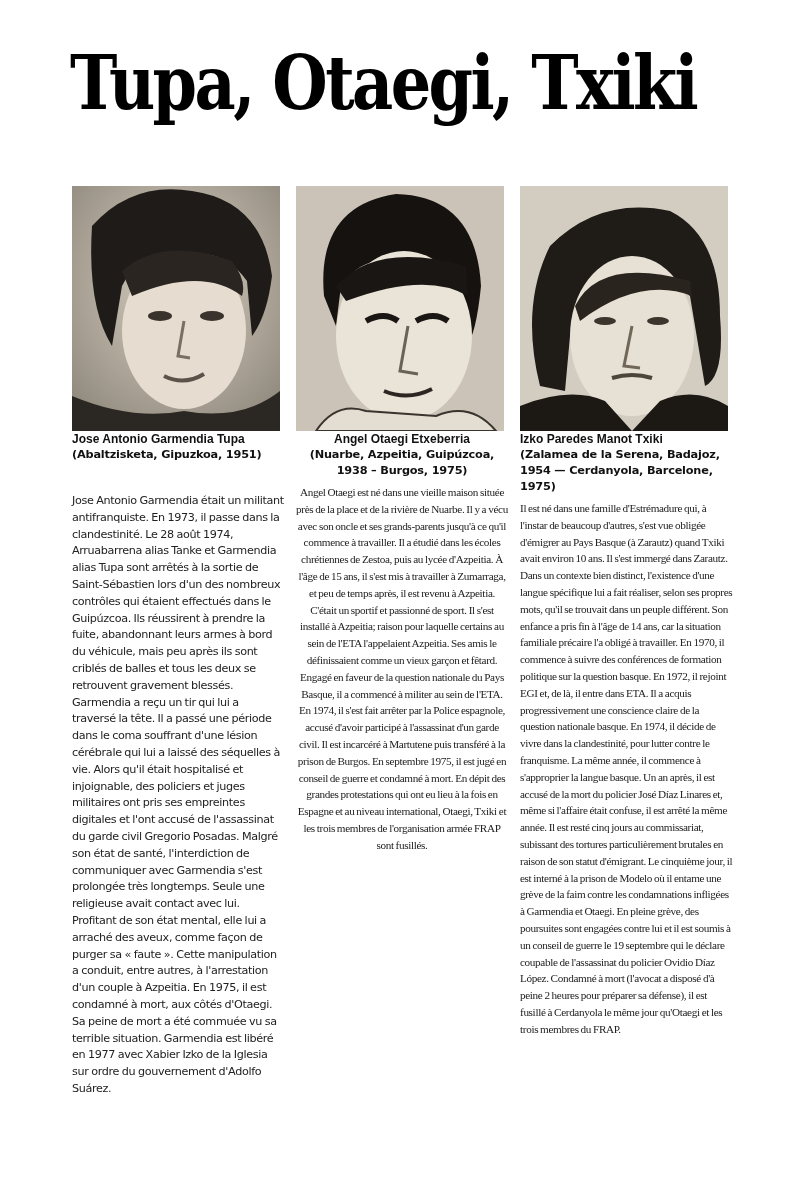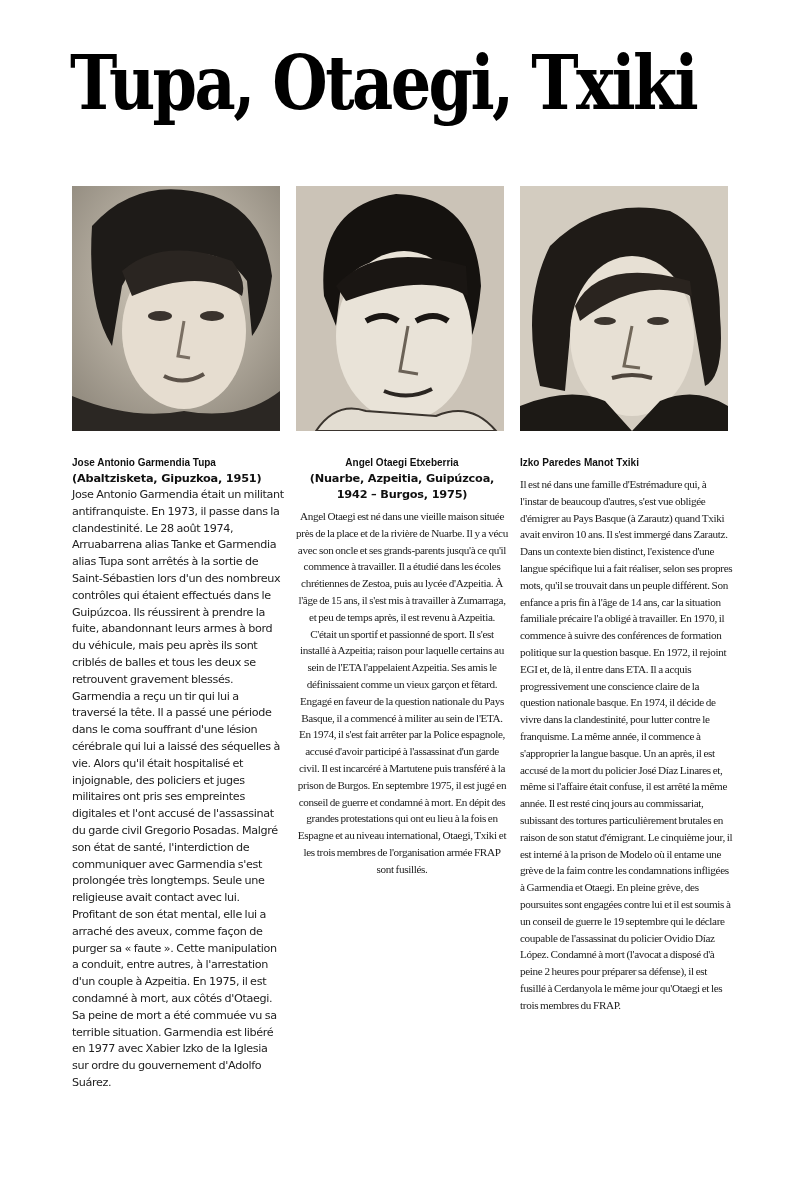--- a/index.html
+++ b/index.html
@@ -17,32 +17,32 @@
     .col { position: absolute; top: 186px; width: 212px; }
     .col.c1 { left: 72px; }
     .col.c2 { left: 296px; text-align: center; }
     .col.c3 { left: 520px; width: 214px; }
     .photo {
       width: 208px; height: 245px; position: relative; overflow: hidden;
       background: #cfc8bd;
     }
     .photo svg { display: block; width: 100%; height: 100%; }
     .name {
-      margin-top: 24px; font-weight: bold; font-size: 10px; line-height: 16px; color: #111;
+      font-weight: bold; font-size: 12px; line-height: 16px; color: #111;
     }
     .origin {
       font-size: 12px; line-height: 16px; color: #111; font-weight: bold;
       font-family: "DejaVu Sans", sans-serif; font-size: 11.3px; letter-spacing: -0.2px; font-weight: normal;
     }
     .origin b { font-weight: bold; }
     .bio {
       font-family: "DejaVu Sans", sans-serif; font-size: 11.2px; line-height: 16.8px;
       color: #222; letter-spacing: -0.35px; word-spacing: -0.5px; margin: 0;
     }
-    .c1 .bio { }
+    .c1 .bio { margin-top: 30px; }
     .c2 .bio, .c3 .bio { margin-top: 5px; font-family: Liberation Serif, serif; }
   </style>
 </head>
 <body>
 
 <h1 class="title">Tupa, Otaegi, Txiki</h1>
 
 <div class="col c1">
   <div class="photo" aria-label="Portrait photo of Jose Antonio Garmendia Tupa">
     <svg viewBox="0 0 208 245" preserveAspectRatio="none">
@@ -76,33 +76,34 @@
       <ellipse cx="108" cy="150" rx="68" ry="85" fill="#e9e3d8"></ellipse>
       <path d="M40 100 Q80 55 170 80 L172 110 Q130 85 50 115Z" fill="#1a1613"></path>
       <path d="M70 135 Q88 125 102 135" stroke="#1a1613" stroke-width="6" fill="none"></path>
       <path d="M120 135 Q138 125 152 135" stroke="#1a1613" stroke-width="6" fill="none"></path>
       <path d="M112 140 L104 185 L122 188" stroke="#6b6257" stroke-width="3" fill="none"></path>
       <path d="M88 205 Q112 215 136 203" stroke="#2b2622" stroke-width="4" fill="none"></path>
       <path d="M20 245 Q40 215 70 225 L140 230 Q175 215 200 245Z" fill="#e3ddd2" stroke="#3a342e" stroke-width="2"></path>
     </svg>
   </div>
   <div class="name">Angel Otaegi Etxeberria</div>
-  <div class="origin"><b>(Nuarbe, Azpeitia, Guipúzcoa, 1942 – Burgos, 1975)</b></div>
+  <div class="origin"><b>(Nuarbe, Azpeitia, Guipúzcoa, 1938 – Burgos, 1975)</b></div>
   <p class="bio">Angel Otaegi est né dans une vieille maison située près de la place et de la rivière de Nuarbe. Il y a vécu avec son oncle et ses grands-parents jusqu'à ce qu'il commence à travailler. Il a étudié dans les écoles chrétiennes de Zestoa, puis au lycée d'Azpeitia. À l'âge de 15 ans, il s'est mis à travailler à Zumarraga, et peu de temps après, il est revenu à Azpeitia. C'était un sportif et passionné de sport. Il s'est installé à Azpeitia; raison pour laquelle certains au sein de l'ETA l'appelaient Azpeitia. Ses amis le définissaient comme un vieux garçon et fêtard. Engagé en faveur de la question nationale du Pays Basque, il a commencé à militer au sein de l'ETA. En 1974, il s'est fait arrêter par la Police espagnole, accusé d'avoir participé à l'assassinat d'un garde civil. Il est incarcéré à Martutene puis transféré à la prison de Burgos. En septembre 1975, il est jugé en conseil de guerre et condamné à mort. En dépit des grandes protestations qui ont eu lieu à la fois en Espagne et au niveau international, Otaegi, Txiki et les trois membres de l'organisation armée FRAP sont fusillés.</p>
 </div>
 
 <div class="col c3">
   <div class="photo" aria-label="Portrait photo of Juan Paredes Manot Txiki">
     <svg viewBox="0 0 208 245" preserveAspectRatio="none">
       <rect width="208" height="245" fill="#d3ccc0"></rect>
       <path d="M20 200 Q0 120 30 60 Q80 10 150 25 Q200 50 200 130 Q205 190 185 200 L170 110 Q130 75 90 95 Q55 110 50 150 L45 205Z" fill="#1f1b17"></path>
       <ellipse cx="112" cy="150" rx="62" ry="80" fill="#e7e0d4"></ellipse>
       <path d="M55 120 Q80 70 170 95 L172 110 Q120 90 60 135Z" fill="#2a241f"></path>
       <ellipse cx="85" cy="135" rx="11" ry="4" fill="#3c352e"></ellipse>
       <ellipse cx="138" cy="135" rx="11" ry="4" fill="#3c352e"></ellipse>
       <path d="M112 140 L104 180 L120 182" stroke="#716759" stroke-width="3" fill="none"></path>
       <path d="M92 192 Q112 186 132 192" stroke="#4d443b" stroke-width="4" fill="none"></path>
       <path d="M0 220 Q50 200 85 215 L112 245 L140 215 Q175 200 208 220 L208 245 L0 245Z" fill="#1c1915"></path>
     </svg>
   </div>
   <div class="name">Izko Paredes Manot Txiki</div>
+  <div class="origin"><b>(Zalamea de la Serena, Badajoz, 1954 — Cerdanyola, Barcelone, 1975)</b></div>
   <p class="bio">Il est né dans une famille d'Estrémadure qui, à l'instar de beaucoup d'autres, s'est vue obligée d'émigrer au Pays Basque (à Zarautz) quand Txiki avait environ 10 ans. Il s'est immergé dans Zarautz. Dans un contexte bien distinct, l'existence d'une langue spécifique lui a fait réaliser, selon ses propres mots, qu'il se trouvait dans un peuple différent. Son enfance a pris fin à l'âge de 14 ans, car la situation familiale précaire l'a obligé à travailler. En 1970, il commence à suivre des conférences de formation politique sur la question basque. En 1972, il rejoint EGI et, de là, il entre dans ETA. Il a acquis progressivement une conscience claire de la question nationale basque. En 1974, il décide de vivre dans la clandestinité, pour lutter contre le franquisme. La même année, il commence à s'approprier la langue basque. Un an après, il est accusé de la mort du policier José Díaz Linares et, même si l'affaire était confuse, il est arrêté la même année. Il est resté cinq jours au commissariat, subissant des tortures particulièrement brutales en raison de son statut d'émigrant. Le cinquième jour, il est interné à la prison de Modelo où il entame une grève de la faim contre les condamnations infligées à Garmendia et Otaegi. En pleine grève, des poursuites sont engagées contre lui et il est soumis à un conseil de guerre le 19 septembre qui le déclare coupable de l'assassinat du policier Ovidio Díaz López. Condamné à mort (l'avocat a disposé d'à peine 2 heures pour préparer sa défense), il est fusillé à Cerdanyola le même jour qu'Otaegi et les trois membres du FRAP.</p>
 </div>
 
 </body></html>

